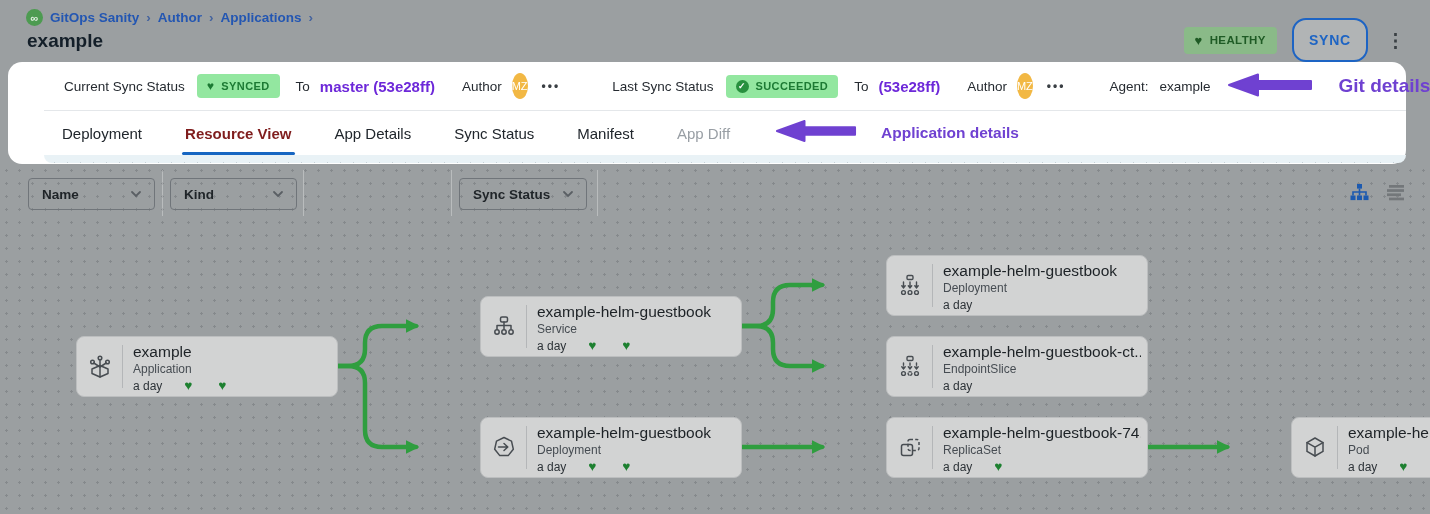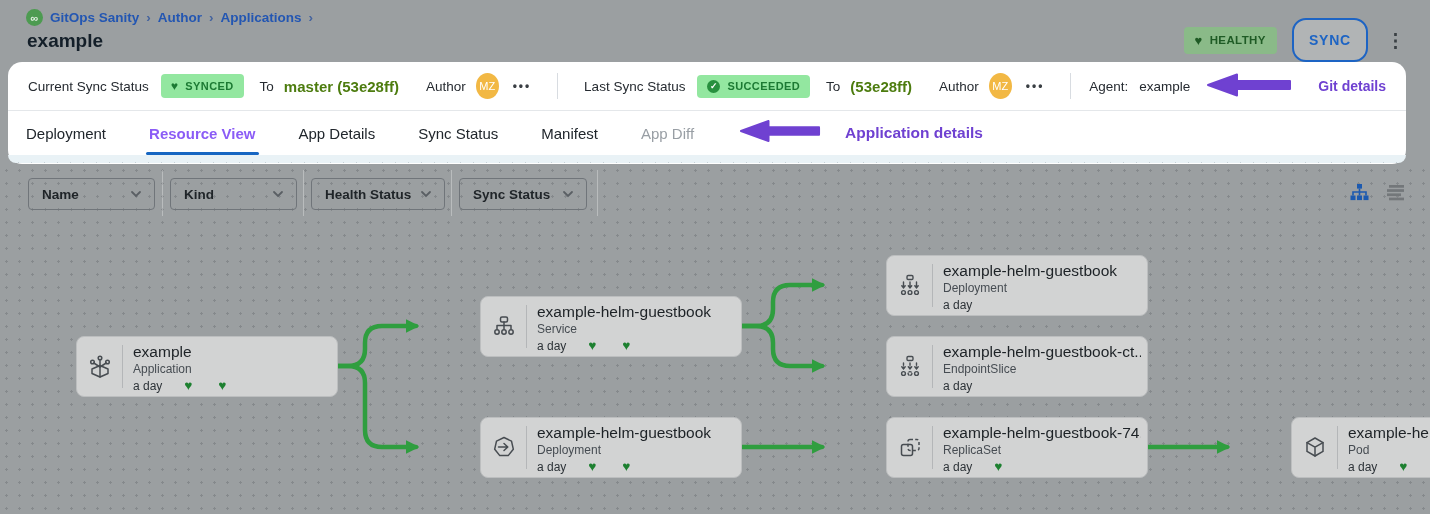--- a/index.html
+++ b/index.html
@@ -19,45 +19,45 @@
   .healthy-badge { display:flex; align-items:center; gap:7px; background:#8aba88; color:#1f5b25;
                    font-size:11.5px; font-weight:700; letter-spacing:.4px; padding:6px 11px; border-radius:4px; }
   .healthy-badge .hb-heart { font-size:13px; }
   .sync-btn { border:2px solid #1d64c4; color:#1d64c4; background:rgba(255,255,255,.22);
               font-size:14px; font-weight:700; letter-spacing:.8px; padding:12px 15px; border-radius:14px; cursor:pointer;
               font-family:"Liberation Sans", sans-serif; }
   .kebab { color:#3a4044; font-size:19px; font-weight:700; line-height:1; cursor:pointer; padding:0 3px; }
 
   
   .panel { position:absolute; left:8px; top:62px; width:1398px; height:102px; background:#ffffff;
-           border-radius:14px; }
+           border-radius:14px;padding-left:36px; }
   .sync-row { height:48px; display:flex; align-items:center; padding:0 20px; font-size:13.5px; color:#262b31; white-space:nowrap; }
   .badge-green { display:inline-flex; align-items:center; gap:7px; background:#93e7a0; color:#1c7a33;
                  font-size:11px; font-weight:700; letter-spacing:.4px; padding:5px 10px; border-radius:4px; margin-left:12px; }
   .badge-green .bg-heart { font-size:12px; }
   .check-circle { width:13px; height:13px; border-radius:50%; background:#27903e; color:#fff; font-size:9px;
                   display:inline-flex; align-items:center; justify-content:center; font-weight:700; }
   .to-label { margin-left:16px; }
-  .git-ref { margin-left:10px; color:#4d7c0f; font-weight:700; font-size:15px; cursor:pointer; }
+  .git-ref { margin-left:10px; color:#6d28d9; font-weight:700; font-size:15px; cursor:pointer; }
   .author-label { margin-left:27px; }
   .avatar { margin-left:10px; width:26px; height:26px; border-radius:50%; background:#f2b844; color:#fff;
             font-size:11px; font-weight:400; display:flex; align-items:center; justify-content:center; }
   .more-dots { margin-left:14px; color:#3a3f44; font-weight:700; letter-spacing:2px; font-size:12px; cursor:pointer; }
   .v-div { margin-left:26px; width:1px; height:26px; background:#d8dce1; }
   .group2-label { margin-left:26px; }
   .agent-label { margin-left:18px; }
   .agent-value { margin-left:11px; }
   .ann-arrow { margin-left:16px; flex:none; }
   .ann-label { color:#6f41d1; font-weight:700; }
-  .git-details-label { margin-left:26px; font-size:14px; }
+  .git-details-label { margin-left:26px; font-size:19px; }
 
   .tabs-row { height:45px; border-top:1px solid #e4e7ea; display:flex; align-items:center; padding:0 18px; position:relative; }
   .tab { font-size:15px; color:#20262c; margin-right:43px; cursor:pointer; position:relative; height:100%;
          display:flex; align-items:center; }
-  .tab.active { font-weight:700; color:#8b5cf6; }
+  .tab.active { font-weight:700; color:#7f1d1d; }
   .tab.active::after { content:""; position:absolute; left:-3px; right:-3px; bottom:0; height:3px;
                        background:#1766c2; border-radius:2px; }
   .tab.disabled { color:#989ea4; }
   .tabs-row .ann-arrow { margin-left:2px; }
   .app-details-label { margin-left:24px; font-size:15.5px; }
 
   .panel-strip { height:8px; background:#e9f2f6; border-radius:0 0 14px 14px;
                  background-image:radial-gradient(circle, #c5d0d6 1.1px, transparent 1.3px);
                  background-size:13px 13px; background-position:4px 2px; }
 
@@ -173,26 +173,20 @@
   <div class="filter-sep" style="left:597px"></div>
 
   <div class="filter-btn" style="left:28px;width:127px">
     <span>Name</span>
     <svg width="12" height="8">
         <path d="M2,2 L6,6 L10,2" stroke="#5a5f64" stroke-width="1.8" fill="none" stroke-linecap="round"></path>
       </svg>
   </div>
   <div class="filter-btn" style="left:170px;width:127px">
     <span>Kind</span>
-    <svg width="12" height="8">
-        <path d="M2,2 L6,6 L10,2" stroke="#5a5f64" stroke-width="1.8" fill="none" stroke-linecap="round"></path>
-      </svg>
-  </div>
-  <div class="filter-btn" style="left:311px;width:134px">
-    <span>Health Status</span>
     <svg width="12" height="8">
         <path d="M2,2 L6,6 L10,2" stroke="#5a5f64" stroke-width="1.8" fill="none" stroke-linecap="round"></path>
       </svg>
   </div>
   <div class="filter-btn" style="left:459px;width:128px">
     <span>Sync Status</span>
     <svg width="12" height="8">
         <path d="M2,2 L6,6 L10,2" stroke="#5a5f64" stroke-width="1.8" fill="none" stroke-linecap="round"></path>
       </svg>
   </div>

